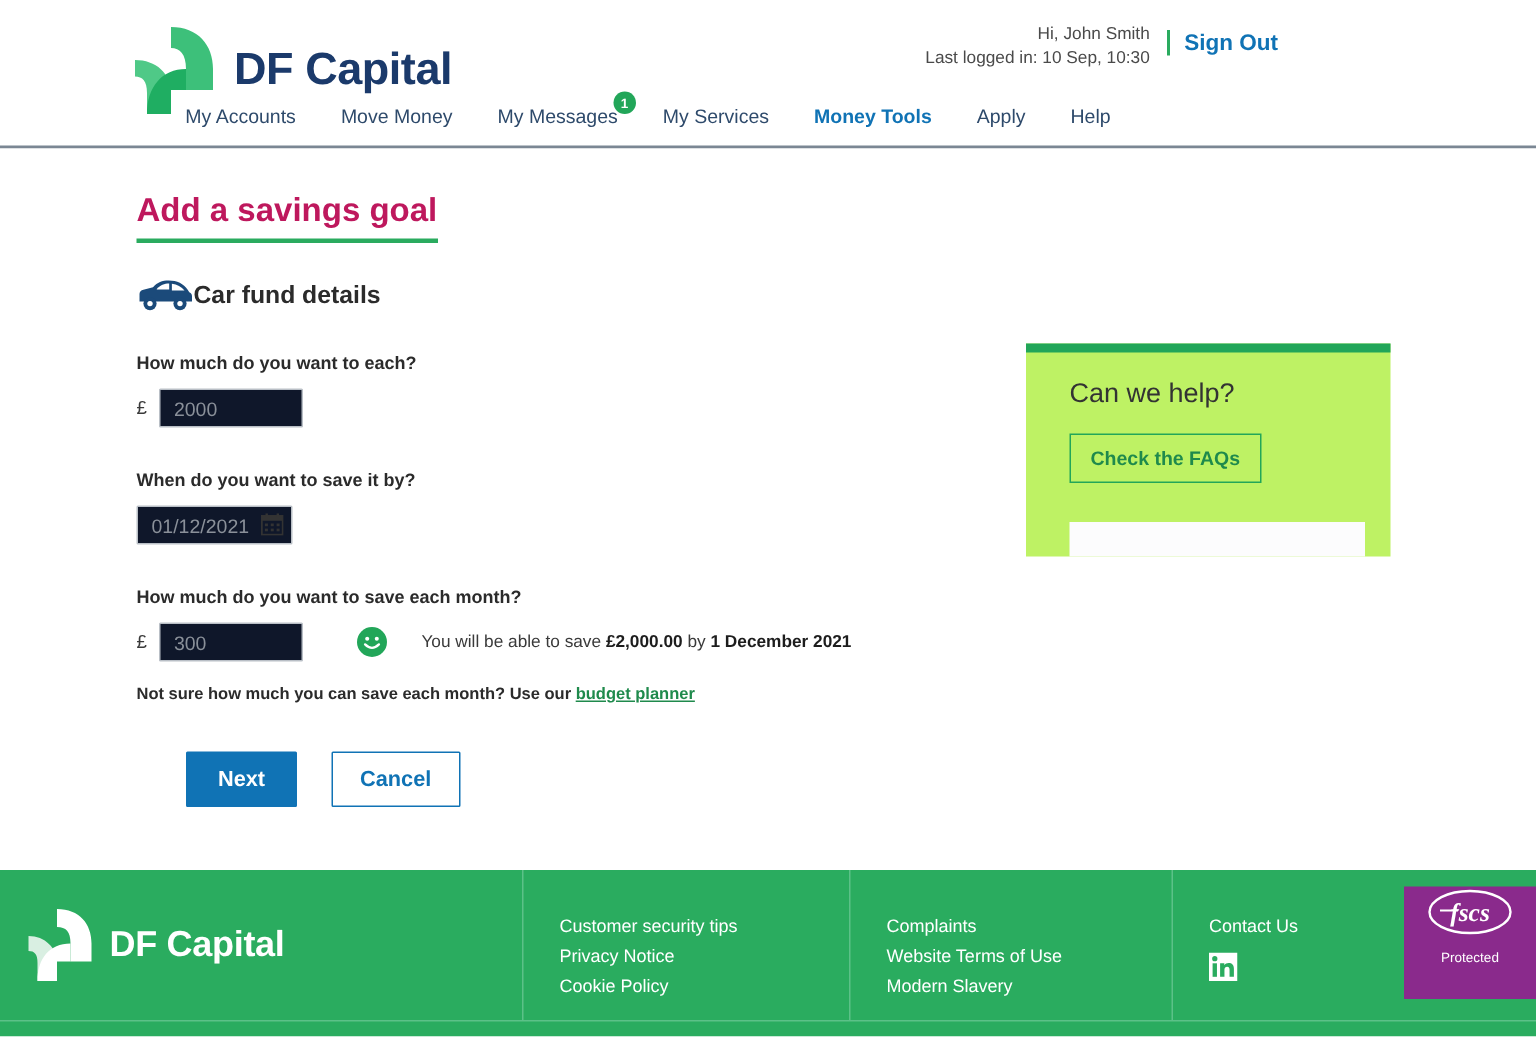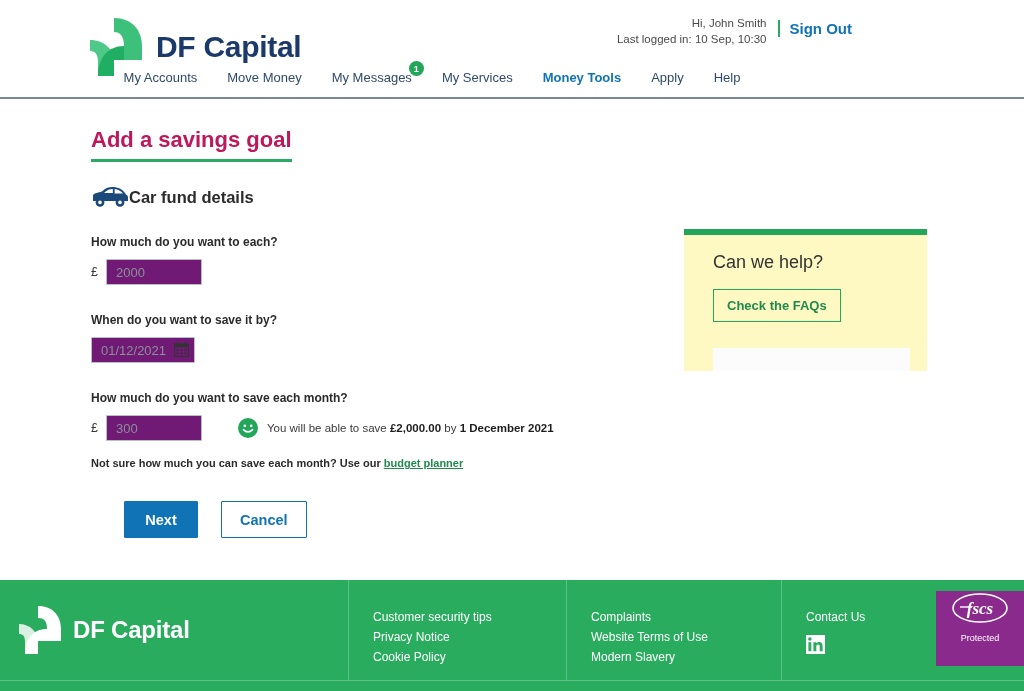--- a/index.html
+++ b/index.html
@@ -173,21 +173,21 @@
   .field-row {
     display: flex;
     align-items: center;
     gap: 8px;
   }
   .currency { font-size: 12.5px; color: #3a3a3a; }
   .text-input {
     width: 100px;
     height: 26px;
     border: 1px solid #b9bfc6;
-    background: #701a75;
+    background: #0f172a;
     font-family: "Liberation Sans", sans-serif;
     font-size: 13px;
     color: #8a9099;
     padding: 0 9px;
     border-radius: 1px;
     outline: none;
   }
   .input-amount { width: 96px; }
   .date-wrap {
     position: relative;
@@ -200,21 +200,21 @@
   .cal-icon {
     position: absolute;
     right: 6px; top: 5px;
     width: 15px; height: 15px;
     pointer-events: none;
   }
 
   .smiley-row {
     display: flex;
     align-items: center;
-    gap: 9px;
+    gap: 23px;
     margin-left: 28px;
   }
   .smiley { width: 20px; height: 20px; display: block; }
   .smiley-text {
     font-size: 11.5px;
     color: #3a3a3a;
   }
   .smiley-text b { color: #1d1d1d; }
 
   .hint {
@@ -252,21 +252,21 @@
     border: 1px solid #1073b5;
     min-width: 78px;
   }
 
   
   .help-panel {
     position: absolute;
     left: 684px; top: 130px;
     width: 243px;
     height: 142px;
-    background: #fef9c3;
+    background: #bef264;
     border-top: 6px solid #22a659;
   }
   .help-title {
     font-size: 18px;
     color: #333333;
     margin: 17px 0 0 29px;
   }
   .faq-btn {
     margin: 16px 0 0 29px;
     display: inline-block;

